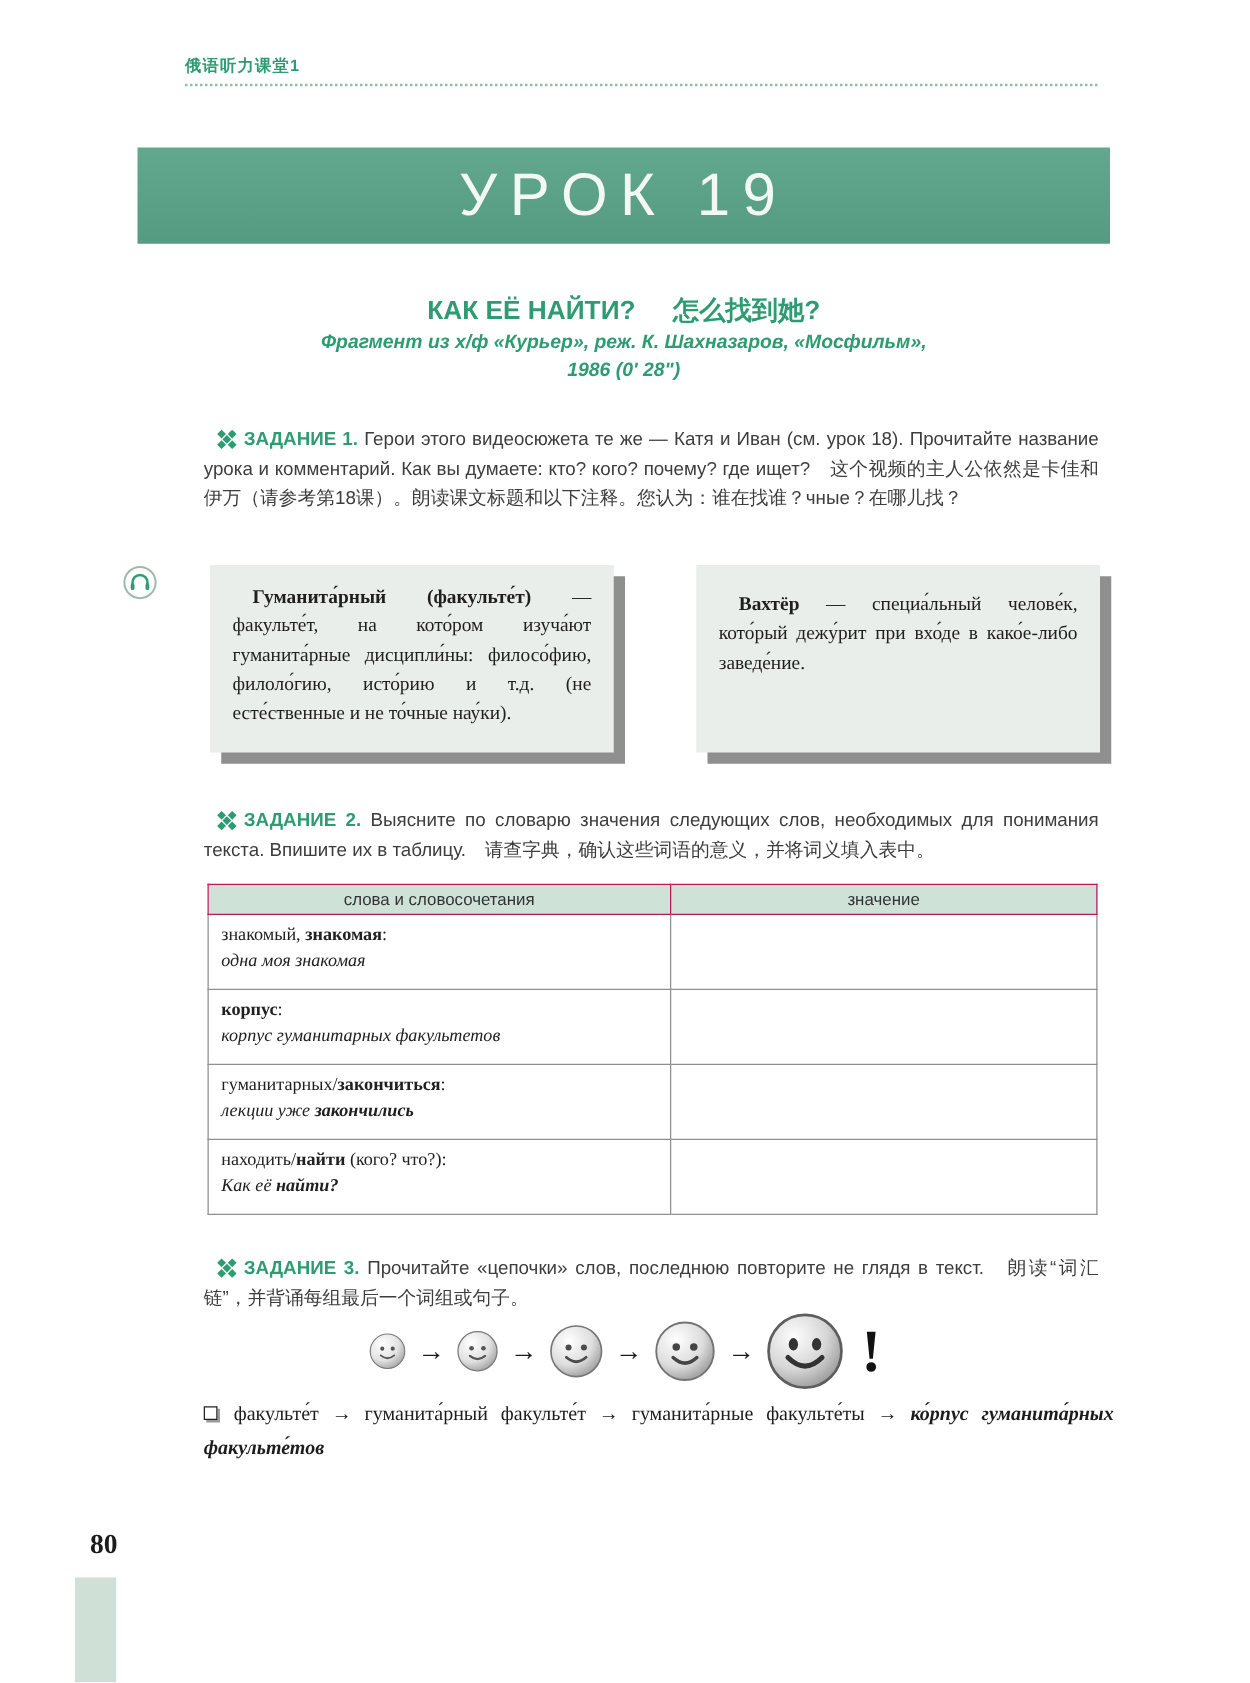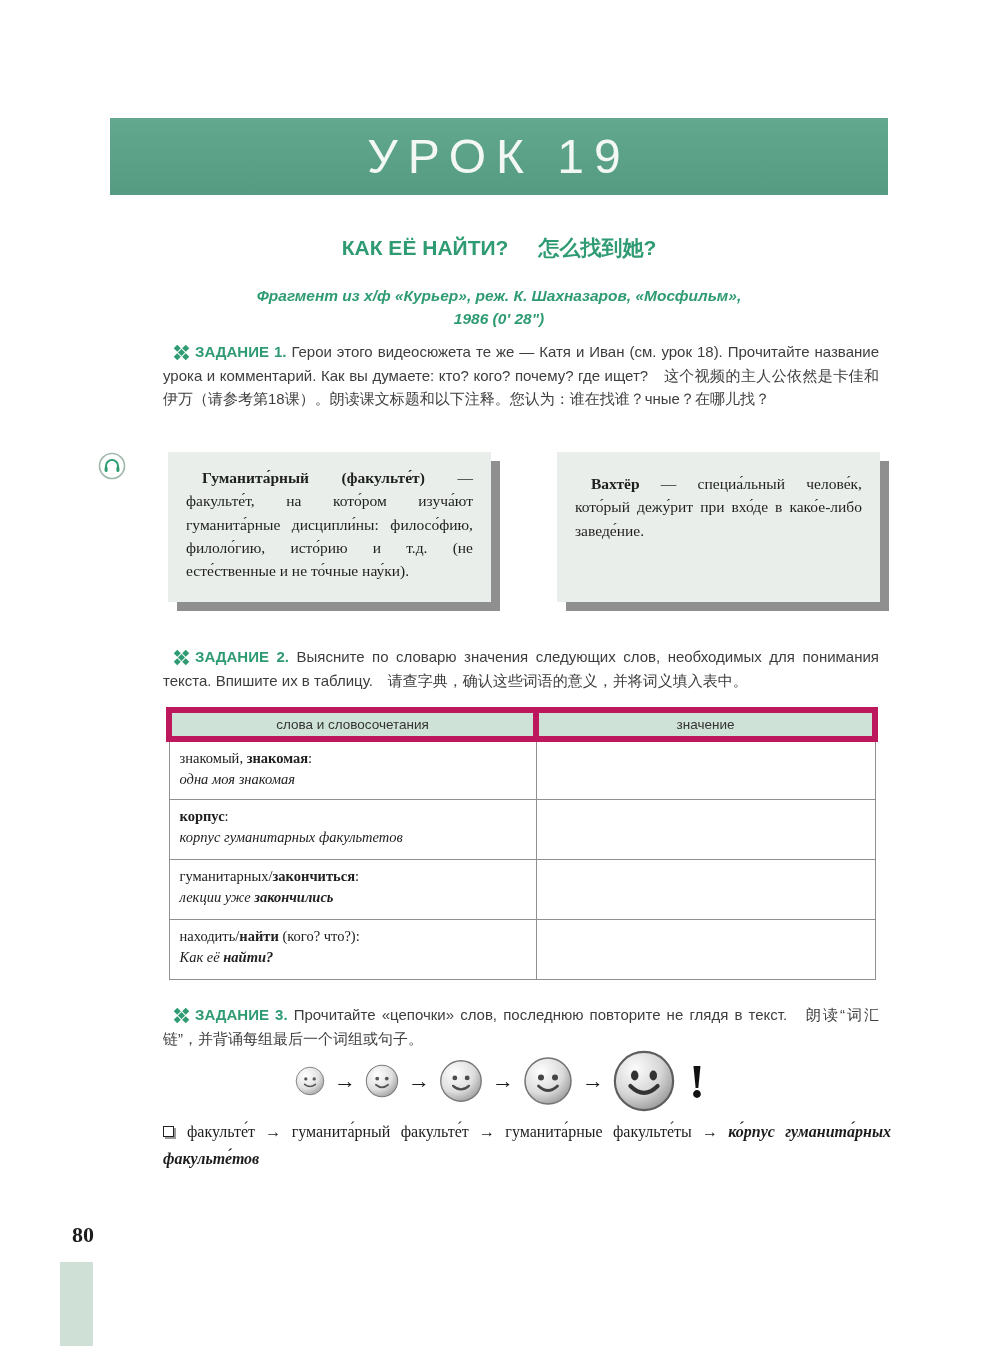--- a/index.html
+++ b/index.html
@@ -20,21 +20,21 @@
     position:absolute; left:110px; top:118px; width:778px; height:77px;
     background:linear-gradient(180deg,#61a88e 0%,#549b81 100%);
     display:flex; align-items:center; justify-content:center;
   }
   .banner-text { color:#f3f8f5; font-size:48px; letter-spacing:10px; font-weight:400; }
 
   
   .title-block { position:absolute; left:110px; top:234px; width:778px; text-align:center; }
   .lesson-title { color:#2f9b72; font-size:21px; font-weight:bold; }
   .title-gap { display:inline-block; width:30px; }
-  .lesson-subtitle { margin-top:22px; color:#2f9b72; font-size:15.5px; font-weight:bold; font-style:italic; line-height:1.5; }
+  .lesson-subtitle { margin-top:0; color:#2f9b72; font-size:15.5px; font-weight:bold; font-style:italic; line-height:1.5; }
 
   
   .task { position:absolute; left:163px; width:716px; font-size:15px; line-height:1.58; text-align:justify; color:#3d3d3d; }
   #task1 { top:340px; }
   #task2 { top:645px; }
   #task3 { top:1003px; }
   .task-label { color:#2f9b72; font-weight:bold; }
   .diamond {
     display:inline-block; width:5px; height:5px; margin:0 11px 2px 16px;
     background:#2f9b72; vertical-align:middle; transform:rotate(45deg);
@@ -53,21 +53,21 @@
     font-size:15.5px; line-height:1.5; color:#1f1f1f; text-align:justify; text-indent:16px;
   }
   .vocab-box.box2 { padding-top:20px; }
 
   
   .vocab-table {
     position:absolute; left:166px; top:707px; width:712px; border-collapse:collapse;
     font-family:"Liberation Serif","DejaVu Serif",serif;
   }
   .vocab-table th {
-    background:#cfe2d7; border:6px solid #be185d; font-weight:normal;
+    background:#cfe2d7; border:1px solid #be185d; font-weight:normal;
     font-size:13.5px; padding:4px; color:#333;
     font-family:"Liberation Sans","DejaVu Sans",sans-serif; text-align:center;
   }
   .vocab-table td { border:1px solid #8f8f8f; height:60px; vertical-align:top; padding:6px 10px; font-size:14.5px; color:#202020; line-height:1.45; }
   .row-line2 { font-style:italic; }
 
   
   .chain-graphic { position:absolute; left:0; top:1050px; width:1000px; display:flex; align-items:center; justify-content:center; gap:9px; }
   .chain-arrow { font-size:22px; font-weight:bold; color:#1a1a1a; }
   .chain-excl { font-size:48px; font-weight:bold; color:#111; margin-left:5px; font-family:"Liberation Serif","DejaVu Serif",serif; }
@@ -83,20 +83,24 @@
 
   
   .page-number { position:absolute; left:72px; top:1222px; font-family:"Liberation Serif","DejaVu Serif",serif; font-size:22px; font-weight:bold; color:#1c1c1c; }
   .footer-bar { position:absolute; left:60px; top:1262px; width:33px; height:84px; background:#cfe0d6; }
 </style>
 </head>
 <body>
 
 <div class="page">
 
+  <div class="page-header">
+    <span class="header-title">俄语听力课堂1</span>
+    <div class="dotted-rule"></div>
+  </div>
 
   <div class="banner">
     <span class="banner-text">УРОК 19</span>
   </div>
 
   <div class="title-block">
     <div class="lesson-title">
       <span>КАК ЕЁ НАЙТИ?</span><span class="title-gap"></span><span>怎么找到她?</span>
     </div>
     <div class="lesson-subtitle">

